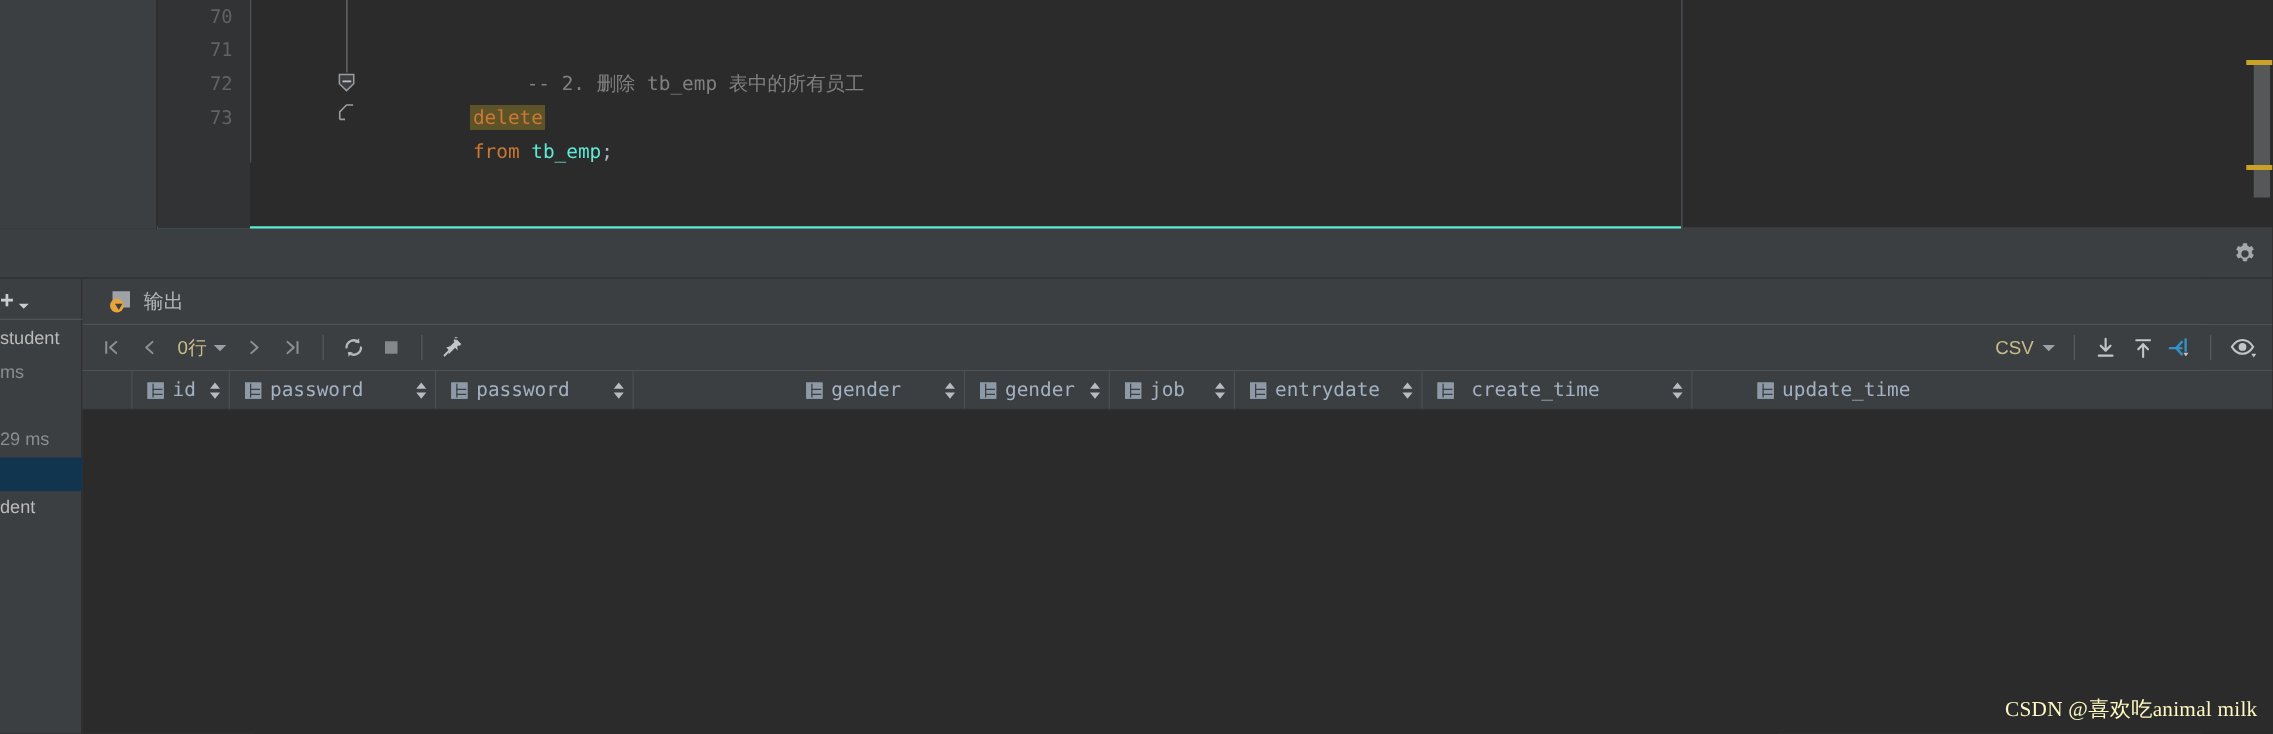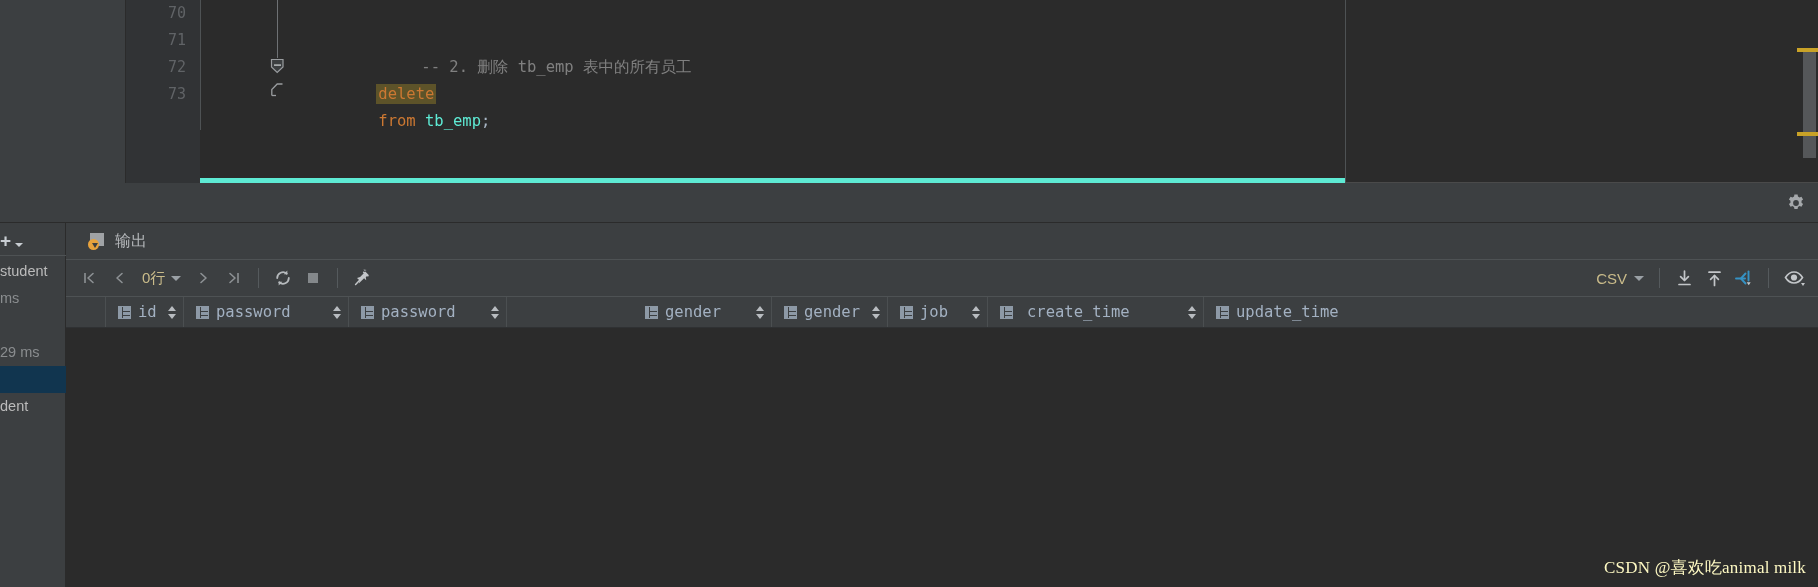--- a/index.html
+++ b/index.html
@@ -29,21 +29,21 @@
     left: 0; top: 0;
     width: 126px; height: 183px;
     background: #3c3f41;
     border-right: 1px solid #2b2b2b;
   }
   .editor-main {
     position: absolute;
     left: 126px; top: 0;
     width: 1219px; height: 183px;
     background: #2b2b2b;
-    border-bottom: 5px solid #5eead4;
+    border-bottom: 2px solid #5eead4;
   }
   .gutter {
     position: absolute;
     left: 0; top: 0;
     width: 74px; height: 183px;
     background: #313335;
   }
   .gutter-line {
     position: absolute;
     right: 14px;
@@ -335,20 +335,21 @@
   .col {
     position: relative;
     display: flex;
     align-items: center;
     border-right: 1px solid #4b4f51;
     padding-left: 12px;
     padding-right: 6px;
     flex: 0 0 auto;
     gap: 7px;
     cursor: default;
+    justify-content: center;
   }
   .col-tbl-icon {
     width: 13px; height: 13px;
     flex: 0 0 auto;
     position: relative;
     border: 1.4px solid #8d99a6;
     background: #8d99a6;
   }
   .col-tbl-icon::before {
     content: "";
@@ -622,20 +623,25 @@
         <span class="col-name">gender</span>
         <span class="sort-arrows"></span>
       </div>
 
       <div class="col" style="width:100px;">
         <span class="col-tbl-icon"></span>
         <span class="col-name">job</span>
         <span class="sort-arrows"></span>
       </div>
 
+      <div class="col" style="width:150px;">
+        <span class="col-tbl-icon"></span>
+        <span class="col-name">entrydate</span>
+        <span class="sort-arrows"></span>
+      </div>
 
       <div class="col" style="width:216px;gap:14px;">
         <span class="col-tbl-icon"></span>
         <span class="col-name">create_time</span>
         <span class="sort-arrows"></span>
       </div>
 
       <div class="col" style="width:220px; border-right:none;">
         <span class="col-tbl-icon"></span>
         <span class="col-name">update_time</span>

